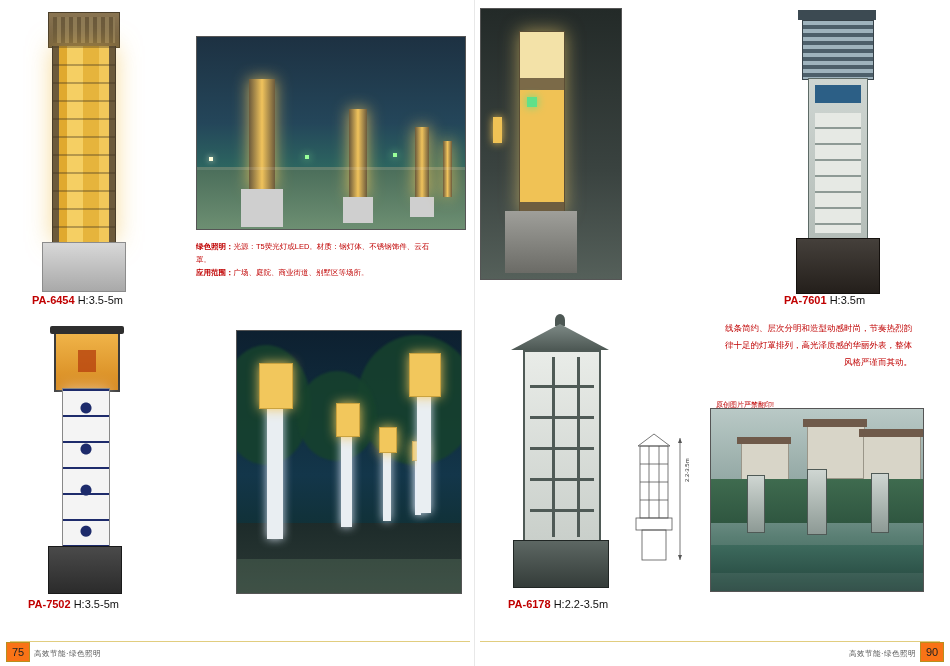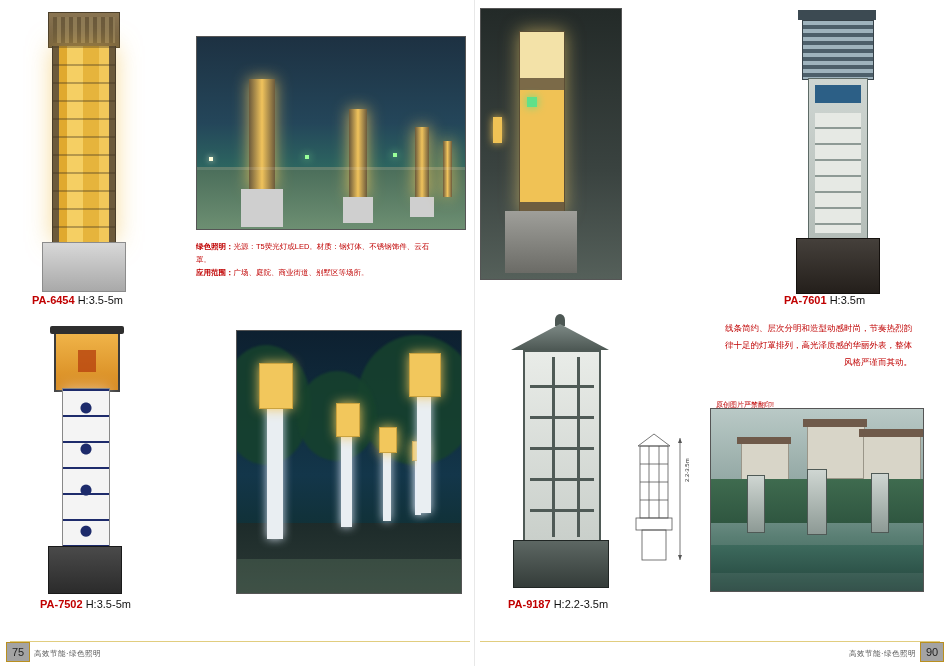--- a/index.html
+++ b/index.html
@@ -23,21 +23,21 @@
 
   
   .spec{position:absolute;font-size:7.5px;line-height:1.75;color:#c00000;width:240px;}
   .spec b{font-weight:bold;}
   .desc{position:absolute;font-size:8.5px;line-height:2;color:#c00000;width:190px;}
   .note{position:absolute;font-size:7px;color:#c00000;}
 
   
   .footline{position:absolute;left:0;right:0;bottom:24px;height:1px;background:#c8a415;opacity:.55;}
   .pagebox{position:absolute;bottom:4px;width:22px;height:18px;border:1px solid #b98f1f;
-           display:flex;align-items:center;justify-content:center;font-size:11px;color:#222;background:#a3a3a3;}
+           display:flex;align-items:center;justify-content:center;font-size:11px;color:#222;background:#f97316;}
   .footcn{position:absolute;bottom:7px;font-size:7.5px;color:#555;letter-spacing:.5px;}
   .spine{position:absolute;left:474px;top:0;bottom:0;width:1px;background:#e8e8e8;}
 
   
 
   
   .lamp7501{position:absolute;left:40px;top:12px;width:86px;height:278px;}
   .l7501-top{position:absolute;left:8px;top:0;width:70px;height:34px;
       background:linear-gradient(180deg,#8a7552,#6e5c3e);
       border:1px solid #4b3f2a;}
@@ -185,21 +185,21 @@
       <div class="n3small"></div>
       <div style="position:absolute;left:46px;top:88px;width:10px;height:10px;background:#5fe08a;box-shadow:0 0 8px #5fe08a"></div>
     </div>
   </div>
 
   <div class="lamp7502">
     <div class="l7502-head"></div>
     <div class="l7502-body"></div>
     <div class="l7502-base"></div>
   </div>
-  <div class="cap" style="left:40px;top:598px;">
+  <div class="cap" style="left:28px;top:598px;">
     <span class="code">PA-7502</span>
     <span class="h">H:3.5-5m</span>
   </div>
 
   <div class="photo night2">
     <div class="inner">
       <div class="n2sky"></div>
       <div class="n2tree" style="left:-16px;top:14px;width:90px;height:120px;"></div>
       <div class="n2tree" style="left:120px;top:4px;width:120px;height:130px;"></div>
       <div class="n2tree" style="left:60px;top:40px;width:80px;height:90px;"></div>
@@ -247,21 +247,21 @@
 
   <div class="note" style="left:716px;top:400px;">原创图片严禁翻印!</div>
 
   <div class="lamp7602">
     <div class="l7602-knob"></div>
     <div class="l7602-cap"></div>
     <div class="l7602-body"></div>
     <div class="l7602-base"></div>
   </div>
   <div class="cap" style="left:508px;top:598px;">
-    <span class="code">PA-9187</span>
+    <span class="code">PA-6178</span>
     <span class="h">H:2.2-3.5m</span>
   </div>
 
   <div class="draw">
     <svg width="66" height="136" viewBox="0 0 66 136">
       <g fill="none" stroke="#555" stroke-width="0.8">
         <path d="M10 14 L26 2 L42 14 Z"></path>
         <rect x="12" y="14" width="28" height="72"></rect>
         <line x1="12" y1="32" x2="40" y2="32"></line>
         <line x1="12" y1="50" x2="40" y2="50"></line>

